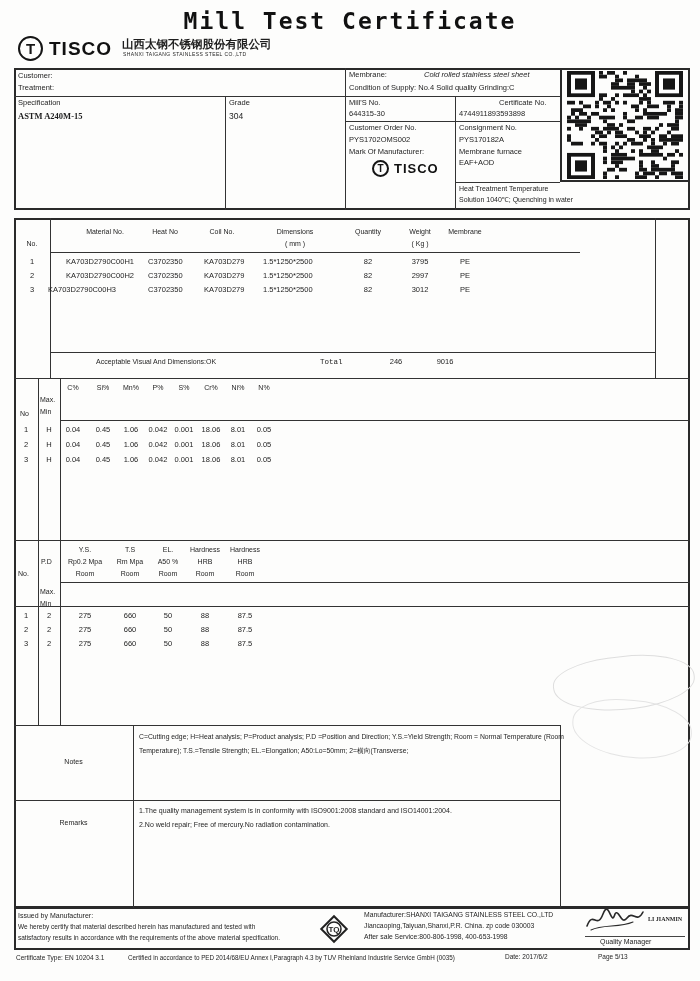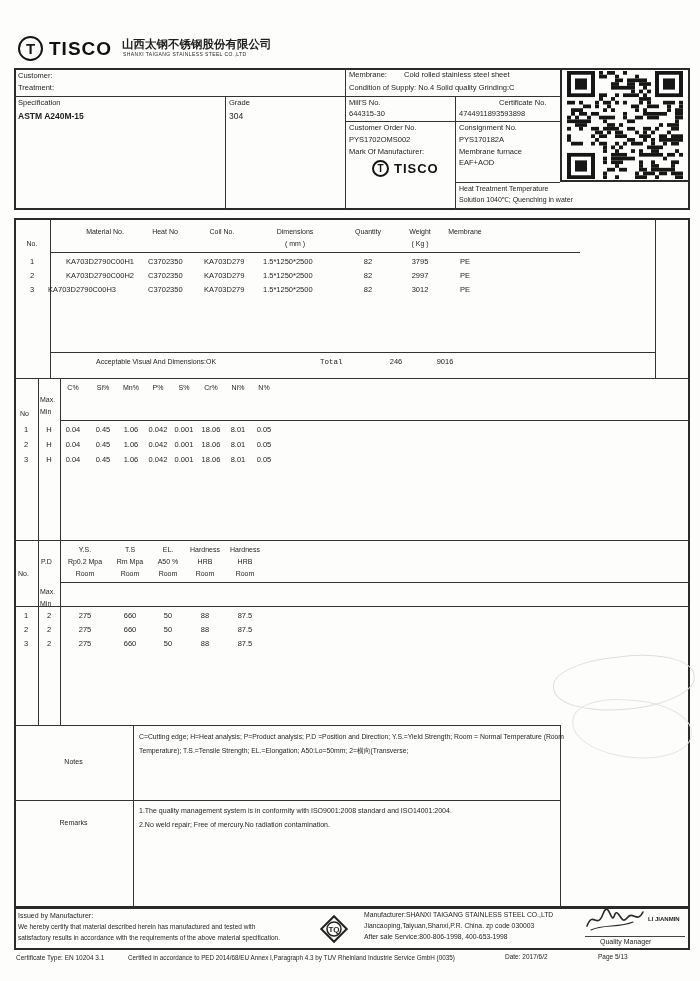--- a/index.html
+++ b/index.html
@@ -1,56 +1,57 @@
 <!DOCTYPE html>
 <html><head>
 <meta charset="utf-8">
 <style>
   html,body{margin:0;padding:0;background:#fff;}
   #page{position:relative;width:700px;height:981px;background:#fdfdfc;
         font-family:"Liberation Sans",sans-serif;color:#1c1c1c;overflow:hidden;}
   .t{position:absolute;white-space:nowrap;font-size:8px;line-height:1.15;color:#1e1e1e;}
   .c{text-align:center;}
-  .b{font-weight:bold;}
+  .b{font-weight:bold;font-family:Liberation Serif, serif;}
   .s6{font-size:6px}.s63{font-size:6.3px}.s65{font-size:6.5px}.s68{font-size:6.8px}
   .s7{font-size:7px}.s75{font-size:7.5px}.s85{font-size:8.5px}
   .hl{position:absolute;height:1px;background:#333;}
   .vl{position:absolute;width:1px;background:#333;}
   .bx{position:absolute;border:2px solid #2a2a2a;box-sizing:border-box;background:transparent;}
   .title{position:absolute;left:0;top:8px;width:100%;text-align:center;
          font-family:"DejaVu Sans Mono",monospace;font-weight:bold;font-size:23px;letter-spacing:2px;color:#111;}
   .logo-circle{position:absolute;border:2.5px solid #151515;border-radius:50%;
          display:flex;align-items:center;justify-content:center;font-weight:bold;color:#151515;box-sizing:border-box;}
   .brand{position:absolute;font-weight:bold;letter-spacing:1px;color:#111;}
   .blob{position:absolute;border:1px solid #dedede;border-radius:45% 55% 50% 60%;}
   .sig-line{position:absolute;height:1px;background:#444;}
 </style>
 </head>
 <body>
 
 <div id="page">
 
+  <div class="title">Mill Test Certificate</div>
   <div class="logo-circle" style="left:18px;top:36px;width:25px;height:25px;font-size:15px;">T</div>
   <div class="brand" style="left:49px;top:38px;font-size:19px;">TISCO</div>
   <div class="t b" style="left:122px;top:38px;font-size:11.5px;">山西太钢不锈钢股份有限公司</div>
   <div class="t" style="left:123px;top:52px;font-size:5px;letter-spacing:0.4px;">SHANXI TAIGANG STAINLESS STEEL CO.,LTD</div>
 
   <div class="bx" style="left:14px;top:68px;width:676px;height:142px;"></div>
   <div class="vl" style="left:345px;top:68px;height:142px;"></div>
   <div class="hl" style="left:14px;top:96px;width:546px;"></div>
   <div class="vl" style="left:225px;top:96px;height:114px;"></div>
   <div class="vl" style="left:455px;top:96px;height:114px;"></div>
   <div class="hl" style="left:345px;top:121px;width:215px;"></div>
   <div class="hl" style="left:455px;top:182px;width:105px;"></div>
 
   <div class="t s75" style="left:18px;top:72px;">Customer:</div>
   <div class="t s75" style="left:18px;top:84px;">Treatment:</div>
 
   <div class="t s75" style="left:349px;top:71px;">Membrane:</div>
-  <div class="t s75" style="left:404px;top:71px;">Cold rolled stainless steel sheet</div>
+  <div class="t s75" style="left:424px;top:71px;font-style:italic;">Cold rolled stainless steel sheet</div>
   <div class="t s75" style="left:349px;top:84px;">Condition of Supply: No.4 Solid quality Grinding:C</div>
 
   <div class="t s75" style="left:18px;top:99px;">Specification</div>
   <div class="t s85 b" style="left:18px;top:112px;">ASTM A240M-15</div>
   <div class="t s75" style="left:229px;top:99px;">Grade</div>
   <div class="t s85" style="left:229px;top:112px;">304</div>
 
   <div class="t s75" style="left:349px;top:99px;">Mill'S No.</div>
   <div class="t s75" style="left:349px;top:110px;">644315-30</div>
   <div class="t s75" style="left:459px;top:99px;margin-left:40px;">Certificate No.</div>

